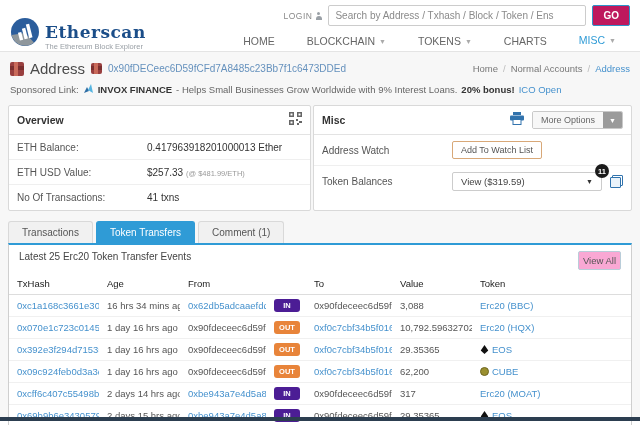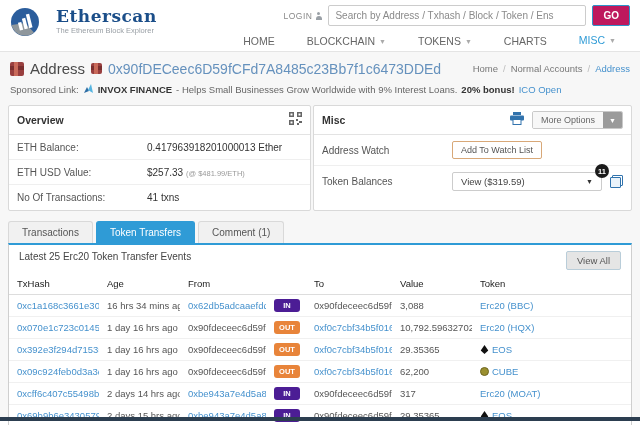--- a/index.html
+++ b/index.html
@@ -3,21 +3,21 @@
 <meta charset="utf-8">
 <style>
   * { margin:0; padding:0; box-sizing:border-box; }
   html,body { width:640px; height:425px; overflow:hidden; }
   body { font-family:"Liberation Sans","DejaVu Sans",sans-serif; background:#fff; color:#333; position:relative; }
   a { text-decoration:none; }
   .lnk { color:#4591cd; cursor:pointer; }
 
   
   .topbar { height:52px; background:#fff; border-bottom:1px solid #e4e4e4; display:flex; justify-content:space-between; padding:5px 10px 0; }
-  .logo-wrap { display:flex; align-items:flex-start; gap:16px; padding-top:2px; }
+  .logo-wrap { display:flex; align-items:flex-end; gap:5px; padding-top:2px; }
   .logo-texts .logo-name { font-family:"DejaVu Serif","Liberation Serif",serif; font-weight:bold; font-size:17px; color:#1b4e89; letter-spacing:0.5px; line-height:18px; }
   .logo-texts .logo-tagline { font-size:7.5px; color:#9aa0a6; margin-top:1px; }
   .topbar-right { display:flex; flex-direction:column; align-items:flex-end; gap:4px; }
   .search-row { display:flex; align-items:center; gap:6px; }
   .login { font-size:8.5px; color:#8a8a8a; letter-spacing:0.5px; display:flex; align-items:center; gap:3px; }
   .person-ico { display:inline-block; width:7px; height:8px; position:relative; }
   .person-ico:before { content:""; position:absolute; top:0; left:2px; width:3px; height:3px; border-radius:50%; background:#9aa0a6; }
   .person-ico:after { content:""; position:absolute; bottom:0; left:0.5px; width:6px; height:4px; border-radius:3px 3px 0 0; background:#9aa0a6; }
   .search-input { width:258px; height:21px; border:1px solid #ccc; border-radius:2px; font-size:10px; padding:0 6px; color:#555; font-family:inherit; }
   .search-input::placeholder { color:#8a8a8a; }
@@ -28,21 +28,21 @@
   .nav-item.active { color:#2f9bd6; border-bottom:2px solid #2f9bd6; }
 
   
   .page-area { background:#f7f7f7; height:369px; position:relative; }
   .title-row { display:flex; justify-content:space-between; align-items:center; padding:8px 10px 3px; }
   .title-left { display:flex; align-items:center; gap:6px; }
   .identicon { display:inline-block; background:#993f3f; background-image:linear-gradient(90deg, transparent 30%, #c96a5a 30%, #c96a5a 60%, transparent 60%), linear-gradient(0deg, transparent 40%, #7a2f2f 40%, #7a2f2f 70%, transparent 70%); border-radius:2px; }
   .identicon.big { width:14px; height:14px; }
   .identicon.small { width:11px; height:11px; }
   .page-title { font-size:15px; color:#4a4a4a; }
-  .addr-hash { font-size:14px; color:#6591bd;text-align:center; }
+  .addr-hash { font-size:10px; color:#6591bd;text-align:center; }
   .breadcrumb { font-size:9.5px; color:#777; display:flex; gap:5px; align-items:center; }
   .breadcrumb .sep { color:#bbb; }
   .breadcrumb .current { color:#4591cd; }
   .sponsored { padding:3px 10px 7px; font-size:9.5px; color:#666; display:flex; align-items:center; gap:4px; }
   .sponsored b { color:#333; }
   .sponsored .hl { font-weight:bold; color:#333; }
 
   
   .panels { display:flex; gap:2px; padding:2px 8px 6px; }
   .panel { flex:1; background:#fff; border:1px solid #d9d9d9; border-radius:2px; }
@@ -67,21 +67,21 @@
   .expand-ico:before { content:""; position:absolute; top:0; right:0; width:9px; height:9px; border:1.5px solid #3173ad; border-radius:1px; }
   .expand-ico:after { content:""; position:absolute; bottom:0; left:0; width:9px; height:9px; border:1.5px solid #3173ad; background:#eaf3fa; border-radius:1px; }
 
   
   .tabs { display:flex; gap:3px; margin:4px 8px 0; }
   .tab { font-size:10px; color:#555; background:#f1f1f1; border:1px solid #d9d9d9; border-bottom:none; border-radius:3px 3px 0 0; padding:5px 13px; cursor:pointer; }
   .tab.active { background:#2f9bd6; border-color:#2f9bd6; color:#fff; }
   .card { margin:0 8px; background:#fff; border:1px solid #cfcfcf; border-top:2px solid #2f9bd6; }
   .card-head { display:flex; justify-content:space-between; padding:6px 10px 4px; }
   .card-head-title { font-size:10px; color:#444; }
-  .viewall-btn { background:#e5e5e5; border:1px solid #b9cdd9; border-radius:2px; font-size:9.5px; color:#555; padding:3px 10px; cursor:pointer; font-family:inherit; }
+  .viewall-btn { background:#f9a8d4; border:1px solid #b9cdd9; border-radius:2px; font-size:9.5px; color:#555; padding:3px 4px; cursor:pointer; font-family:inherit; }
 
   table.transfers { width:100%; border-collapse:collapse; table-layout:fixed; font-size:9.5px; }
   table.transfers col.c-tx{width:90px} table.transfers col.c-age{width:81px} table.transfers col.c-from{width:86px}
   table.transfers col.c-dir{width:40px} table.transfers col.c-to{width:86px} table.transfers col.c-val{width:80px}
   table.transfers th { text-align:left; font-weight:normal; color:#222; padding:4px 6px 5px 8px; border-bottom:1px solid #ddd; }
   table.transfers td { padding:4px 6px 4px 8px; border-top:1px solid #f0f0f0; white-space:nowrap; overflow:hidden; color:#555; }
   table.transfers tr:first-child td { border-top:none; }
   .dir-badge { display:inline-block; width:26px; text-align:center; font-size:7.5px; font-weight:bold; color:#fff; border-radius:3px; padding:2px 0; }
   .dir-in { background:#4c1d95; }
   .dir-out { background:#e8843a; }

